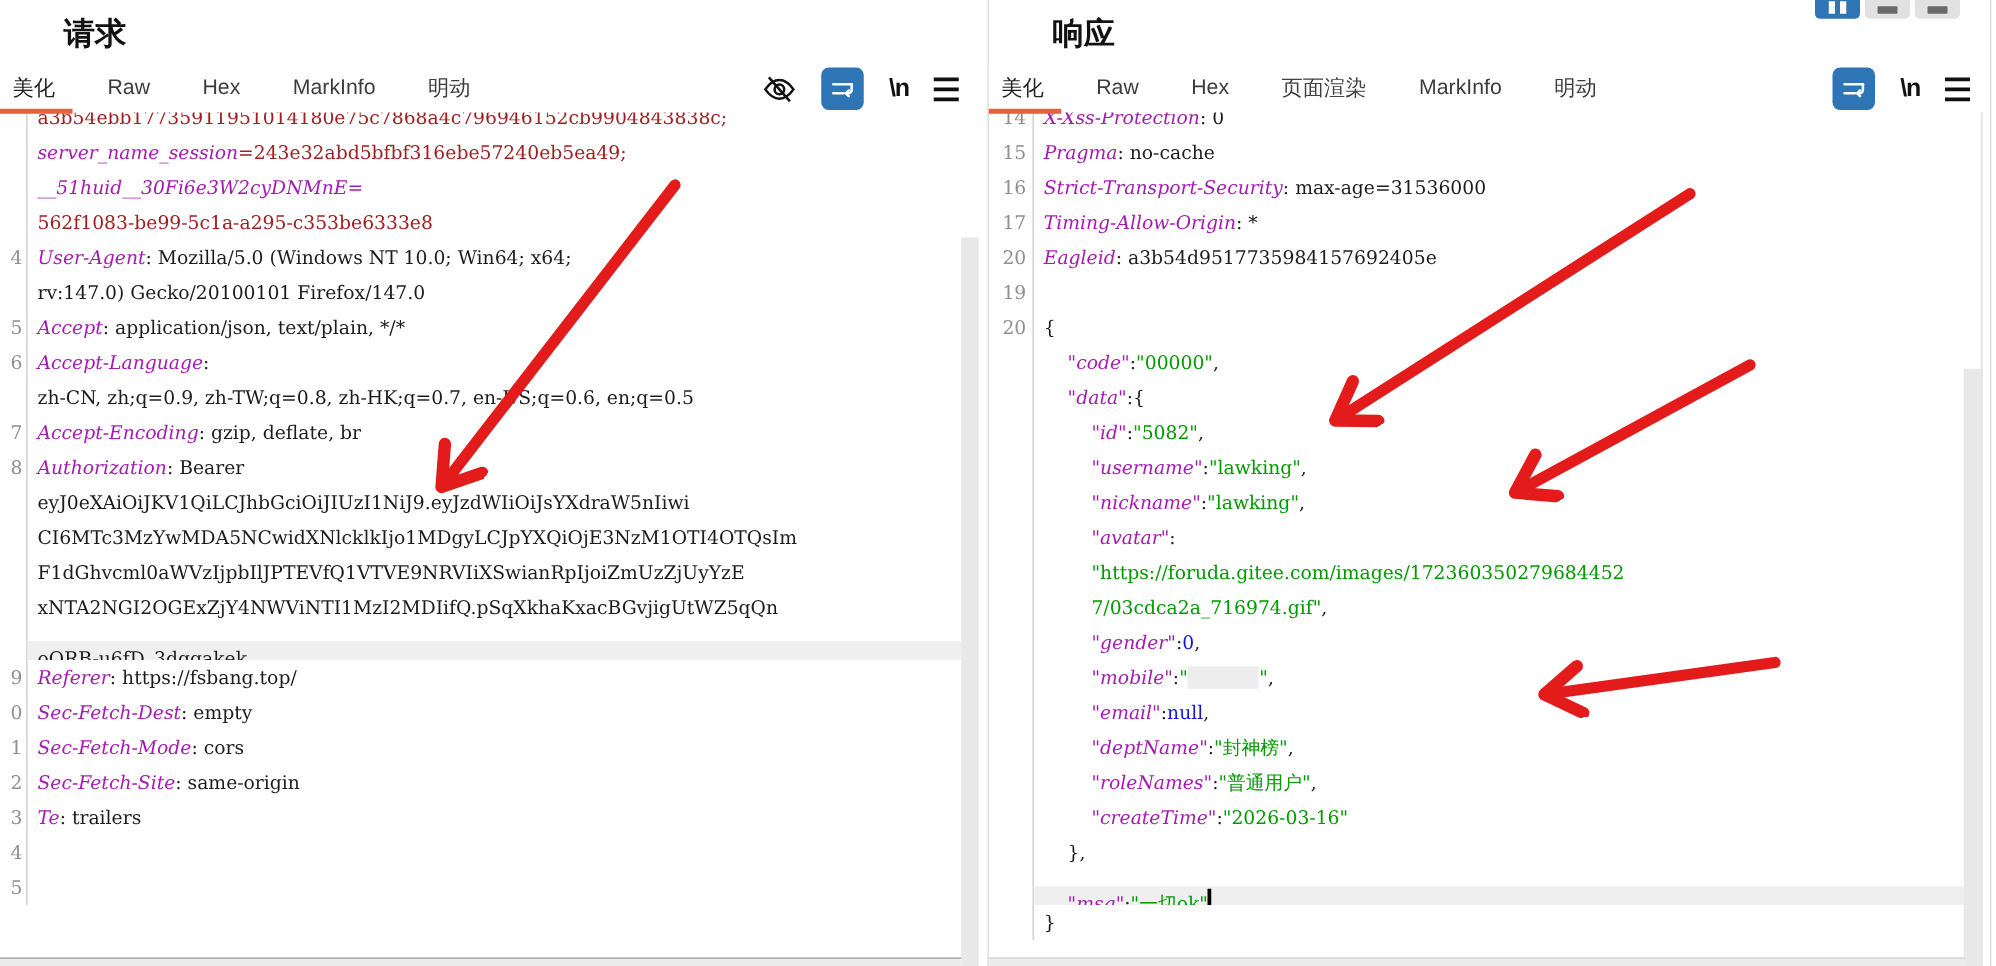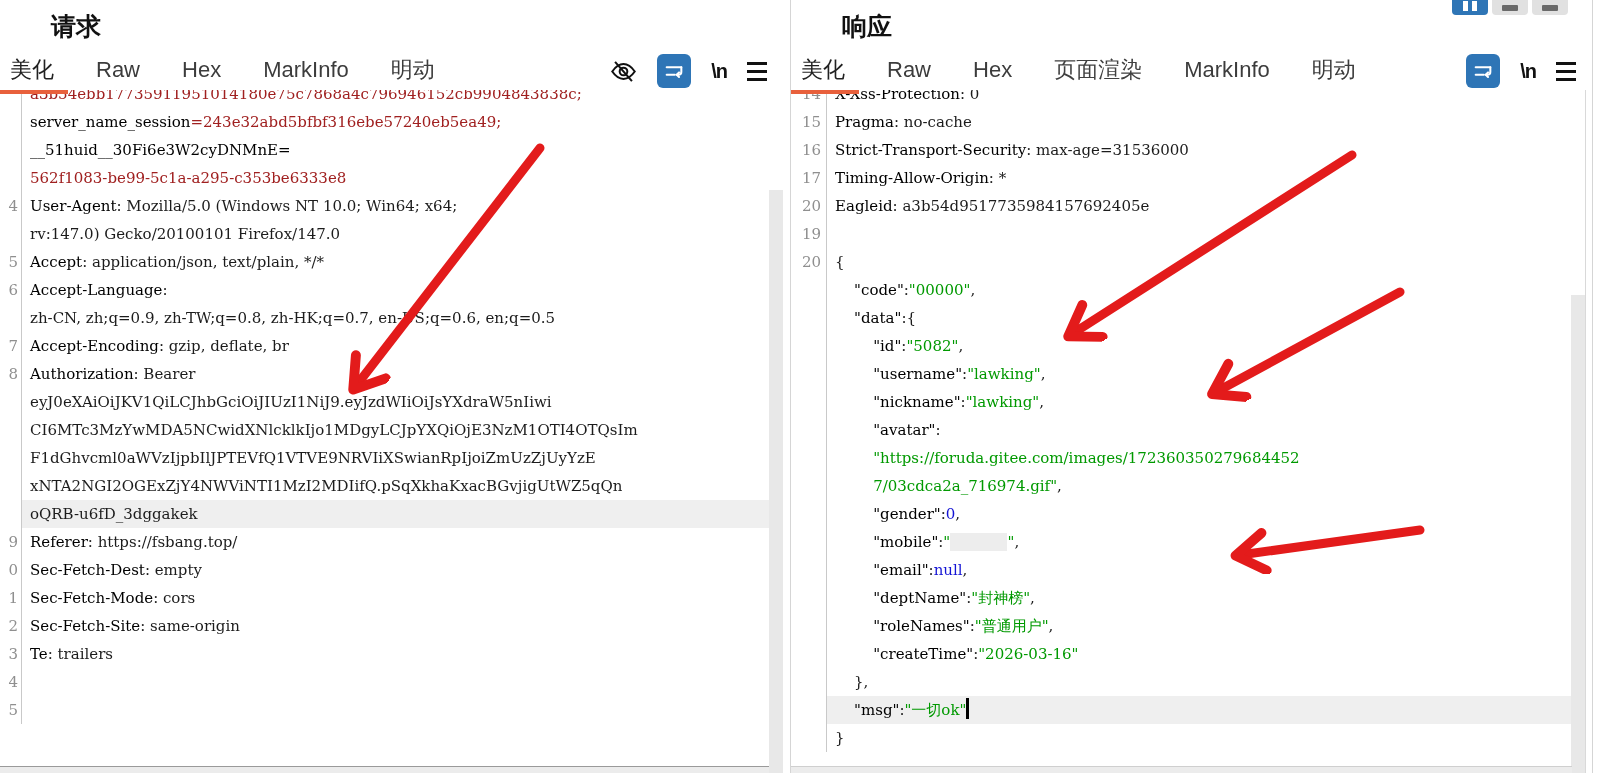--- a/index.html
+++ b/index.html
@@ -8,42 +8,42 @@
 
   
   .panel{position:absolute;top:0;bottom:0;background:#fff;}
   #left-panel{left:0;width:783px;}
   #right-panel{left:790px;width:801px;border-left:1px solid #d5d5d5;border-right:1px solid #d5d5d5;}
 
   .ptitle{position:absolute;top:10px;left:5px;font-size:25px;font-weight:700;color:#111;z-index:12;margin-left:46px;}
 
   .tabbar{position:absolute;top:50px;left:0;right:0;height:40px;background:#fff;z-index:10;}
   .tabs{position:absolute;left:10px;top:0;height:40px;display:flex;gap:42px;align-items:center;}
-  .tab{position:relative;font-size:22px;color:#3c3c3c;cursor:pointer;white-space:nowrap;}
+  .tab{position:relative;font-size:17px;color:#3c3c3c;cursor:pointer;white-space:nowrap;}
   .tab.active{color:#222;}
   .tab.active::after{content:"";position:absolute;left:-10px;right:-14px;bottom:-9px;height:4px;background:#e8603c;}
   .tab.disabled{color:#404040;}
 
   .tools{position:absolute;top:2px;right:16px;height:38px;display:flex;align-items:center;gap:20px;}
   .toolbtn{display:flex;align-items:center;justify-content:center;cursor:pointer;}
   .wrapbtn{width:34px;height:34px;border-radius:6px;background:#2e75b6;}
   .nl{font-size:20px;font-weight:700;color:#111;letter-spacing:-1px;}
   .burger{display:flex;flex-direction:column;gap:5px;}
   .burger i{display:block;width:20px;height:3px;background:#111;}
 
   
   .code{position:absolute;top:80px;left:0;right:14px;bottom:7px;overflow:hidden;
         font-family:"DejaVu Serif","Liberation Serif",serif;font-size:15px;z-index:1;}
   .line{display:flex;height:28px;line-height:28px;white-space:pre;}
   .ln{flex:0 0 auto;text-align:right;color:#8f8f8f;border-right:1px solid #c9c9c9;overflow:hidden;}
   #left-panel .ln{width:18px;padding-right:3px;}
   #right-panel .ln{width:30px;padding-right:5px;}
   .txt{flex:1 1 auto;padding-left:8px;overflow:hidden;}
-  .line.hl .txt{background:#efefef;}
-  .sk{color:#000000;}
+  .line.hl .txt{background:#efefef;margin-top:13px;}
+  .sk{color:#a21caf;font-style:italic;}
   .sv{color:#1c1c1c;}
   .sr{color:#a02020;}
   .sg{color:#009900;}
   .sn{color:#1414d4;}
   .redact{background:#ededed;}
   .caret{display:inline-block;width:3px;height:21px;background:#000;vertical-align:-4px;}
 
   
   .vscroll{position:absolute;top:80px;bottom:0;right:0;width:14px;background:#fff;z-index:5;}
   #right-panel .vscroll{right:6px;border-right:1px solid #d9d9d9;}

